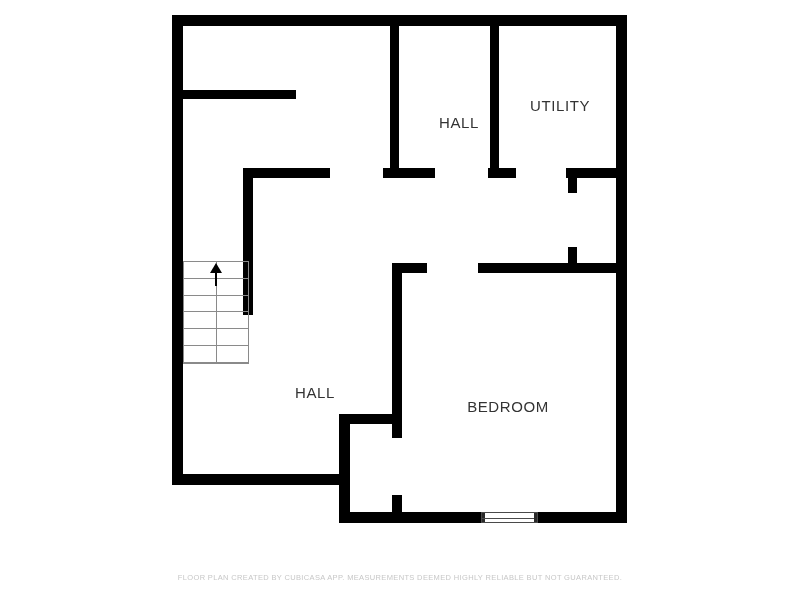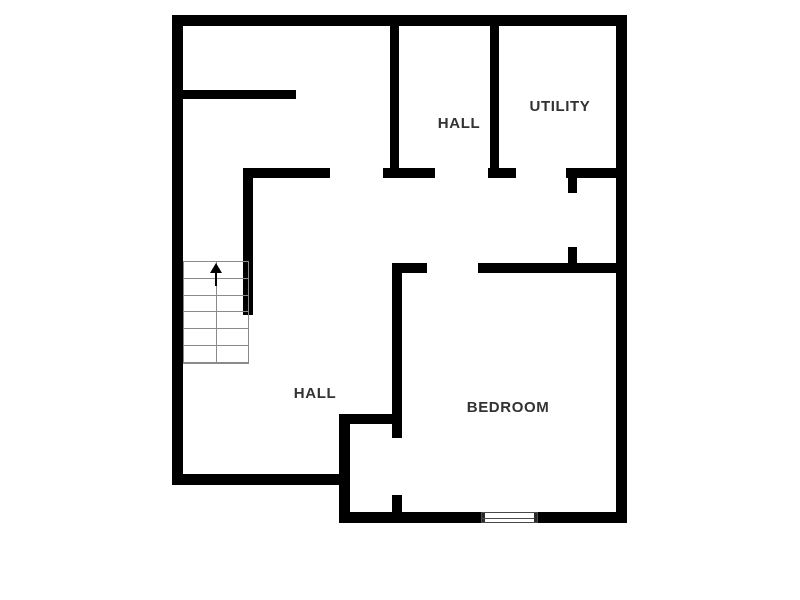--- a/index.html
+++ b/index.html
@@ -20,21 +20,20 @@
     background: #000000;
   }
   .room-label {
     position: absolute;
     transform: translate(-50%, -50%);
     color: #333333;
     font-size: 15px;
     letter-spacing: 0.6px;
     white-space: nowrap;
     user-select: none;
-    font-weight: bold;
   }
   
   .stairs {
     position: absolute;
     left: 183px;
     top: 261px;
     width: 66px;
     height: 103px;
     border: 1px solid #8a8a8a;
     box-sizing: border-box;
@@ -163,14 +162,15 @@
     <div class="cap left"></div>
     <div class="pane-line"></div>
     <div class="cap right"></div>
   </div>
 
   <span class="room-label" style="left:459px; top:122px;">HALL</span>
   <span class="room-label" style="left:560px; top:105px;">UTILITY</span>
   <span class="room-label" style="left:315px; top:344px;margin-top:48px;">HALL</span>
   <span class="room-label" style="left:508px; top:406px;text-align:right;">BEDROOM</span>
 
+  <div class="disclaimer">FLOOR PLAN CREATED BY CUBICASA APP. MEASUREMENTS DEEMED HIGHLY RELIABLE BUT NOT GUARANTEED.</div>
 
 </div>
 
 </body></html>

